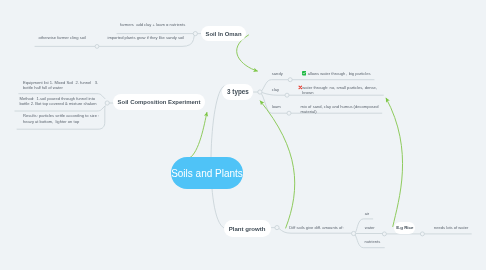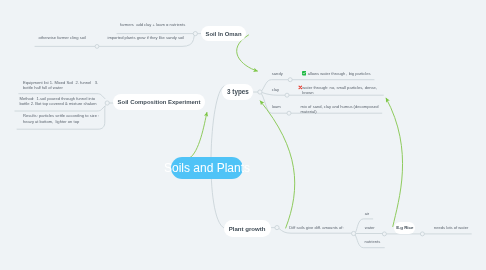--- a/index.html
+++ b/index.html
@@ -67,21 +67,21 @@
     <circle cx="290.2" cy="79.7" r="2"></circle>
     <circle cx="287" cy="95.2" r="2"></circle>
     <circle cx="289" cy="113.2" r="2"></circle>
     <circle cx="277" cy="227.6" r="2.1"></circle>
     <circle cx="353.6" cy="233.5" r="2.1"></circle>
     <circle cx="384.4" cy="233.9" r="2"></circle>
     <circle cx="422.4" cy="233.9" r="2"></circle>
   </g>
 </svg>
 
-<div class="node root" style="left:171px;top:157px;width:72px;height:22px;font-size:12px;">Soils and Plants</div>
+<div class="node root" style="left:171px;top:157px;width:72px;height:32px;font-size:10px;">Soils and Plants</div>
 
 <div class="node" style="left:201px;top:26px;width:45px;height:15px;font-size:5.9px;">Soil In Oman</div>
 
 <div class="node" style="left:113px;top:94px;width:92px;height:16.4px;font-size:5.95px;">Soil Composition Experiment</div>
 
 <div class="node" style="left:222.4px;top:83.5px;width:31px;height:16.2px;font-size:6.3px;">3 types</div>
 
 <div class="node" style="left:223.6px;top:219.8px;width:47px;height:17px;font-size:6.1px;">Plant growth</div>
 
 <div class="node" style="left:394.3px;top:222.1px;width:21px;height:11.5px;font-size:4.4px;">E.g Rice</div>

